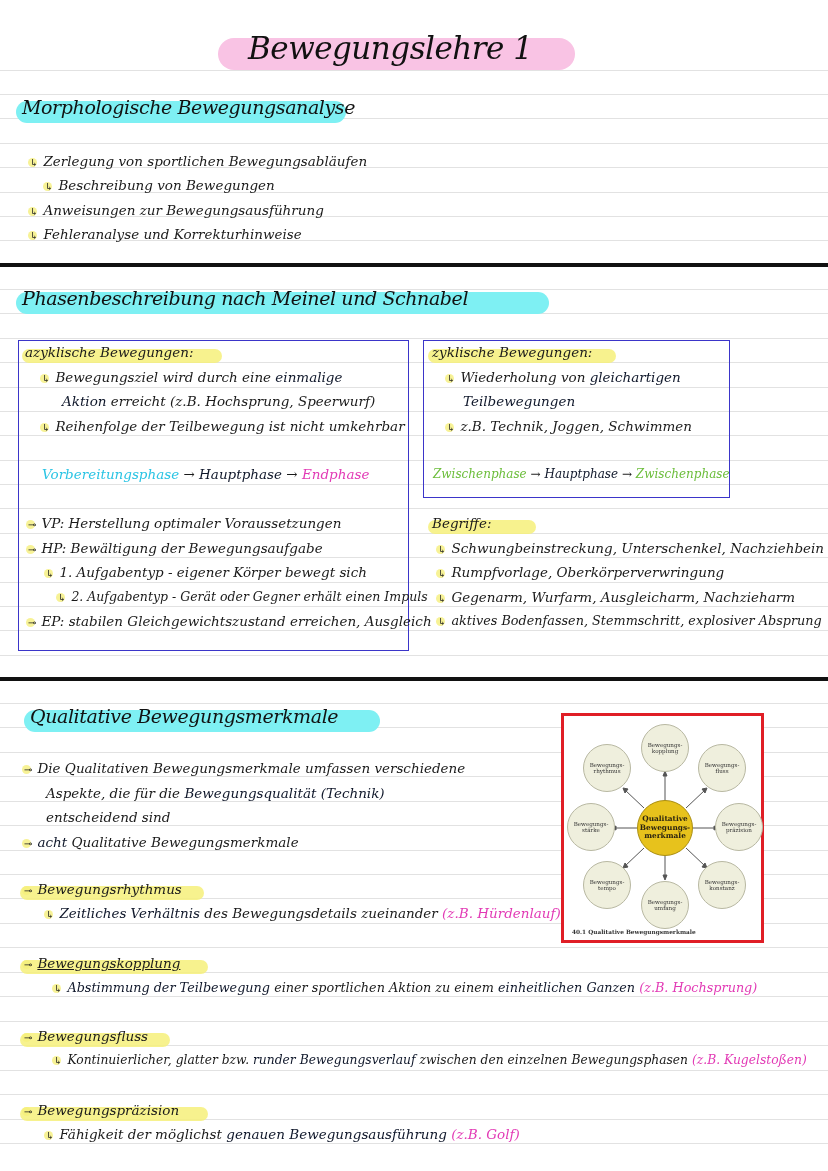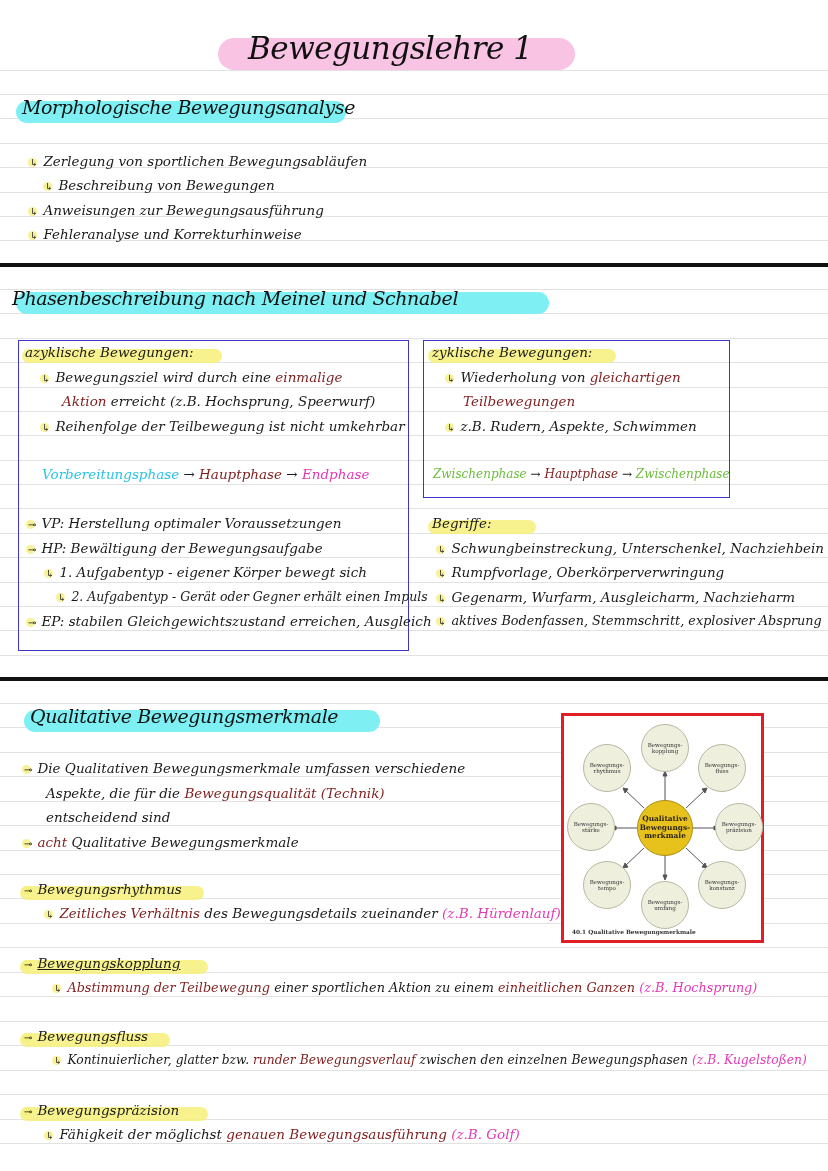--- a/index.html
+++ b/index.html
@@ -18,21 +18,21 @@
     background: #f9c3e4; border-radius: 16px;
   }
   .title-text { position: absolute; left: 248px; top: 30px; font-size: 31px; color: #111; font-family: "DejaVu Serif", serif; font-style: italic; letter-spacing: -0.5px; }
   .h-cyan {
     position: absolute; background: #7ef0f3; border-radius: 12px; height: 22px;
   }
   .h-text { font-size: 19px; color: #111; font-style: italic; font-family: "DejaVu Serif", serif; letter-spacing: -0.4px; }
   .line { font-size: 13.5px; color: #1a1a1a; font-style: italic; font-family: "DejaVu Serif", serif; }
   .bullet { display: inline-block; font-size: 10px; color: #222; margin-right: 5px; font-style: normal; position: relative; }
   .bullet::before { content: ""; position: absolute; left: -2px; top: 1px; width: 9px; height: 9px; background: #f3ec6a; border-radius: 50%; z-index: -1; opacity: .7; }
-  .red { color: #7f1d1d; }
+  .red { color: #0f172a; }
   .pink { color: #e23ab5; }
   .cyan { color: #2ac4e4; }
   .green { color: #6bbd3a; }
   .box { position: absolute; border: 1.5px solid #3b35c9; }
   .hl-yellow { position: absolute; background: #f6f07a; border-radius: 8px; height: 14px; opacity: .85; }
   .img-frame { position: absolute; left: 561px; top: 713px; width: 203px; height: 230px; border: 3px solid #e01e26; background: #fff; box-sizing: border-box; }
   .circle {
     position: absolute; width: 48px; height: 48px; border-radius: 50%;
     background: #efefdd; border: 1px solid #b8b8a2;
     display: flex; align-items: center; justify-content: center; text-align: center;
@@ -103,21 +103,21 @@
 
 <div class="h-cyan" style="left:16px;top:101px;width:330px;"></div>
 <div class="abs h-text" style="left:22px;top:96px;">Morphologische Bewegungsanalyse</div>
 
 <div class="abs line" style="left:30px;top:153px;"><span class="bullet">↳</span><span>Zerlegung von sportlichen Bewegungsabläufen</span></div>
 <div class="abs line" style="left:30px;top:177px;margin-left:15px;"><span class="bullet">↳</span><span>Beschreibung von Bewegungen</span></div>
 <div class="abs line" style="left:30px;top:202px;"><span class="bullet">↳</span><span>Anweisungen zur Bewegungsausführung</span></div>
 <div class="abs line" style="left:30px;top:226px;"><span class="bullet">↳</span><span>Fehleranalyse und Korrekturhinweise</span></div>
 
 <div class="h-cyan" style="left:16px;top:292px;width:533px;"></div>
-<div class="abs h-text" style="left:12px;top:287px;">Phasenbeschreibung nach Meinel und Schnabel</div>
+<div class="abs h-text" style="left:22px;top:287px;">Phasenbeschreibung nach Meinel und Schnabel</div>
 
 <div class="box" style="left:18px;top:340px;width:389px;height:309px;"></div>
 <div class="box" style="left:423px;top:340px;width:305px;height:156px;"></div>
 
 <div class="hl-yellow" style="left:22px;top:349px;width:200px;"></div>
 <div class="abs line" style="left:25px;top:344px;">azyklische Bewegungen:</div>
 <div class="abs line" style="left:42px;top:369px;"><span class="bullet">↳</span><span>Bewegungsziel wird durch eine </span><span class="red">einmalige</span></div>
 <div class="abs line" style="left:62px;top:393px;"><span class="red">Aktion</span><span> erreicht (z.B. Hochsprung, Speerwurf)</span></div>
 <div class="abs line" style="left:42px;top:418px;"><span class="bullet">↳</span><span>Reihenfolge der Teilbewegung ist nicht umkehrbar</span></div>
 <div class="abs line" style="left:42px;top:466px;">
@@ -131,21 +131,21 @@
 <div class="abs line" style="left:28px;top:515px;"><span class="bullet">⊸</span><span>VP: Herstellung optimaler Voraussetzungen</span></div>
 <div class="abs line" style="left:28px;top:540px;"><span class="bullet">⊸</span><span>HP: Bewältigung der Bewegungsaufgabe</span></div>
 <div class="abs line" style="left:46px;top:564px;"><span class="bullet">↳</span><span>1. Aufgabentyp - eigener Körper bewegt sich</span></div>
 <div class="abs line" style="left:58px;top:589px;font-size:12.5px;"><span class="bullet">↳</span><span>2. Aufgabentyp - Gerät oder Gegner erhält einen Impuls</span></div>
 <div class="abs line" style="left:28px;top:613px;"><span class="bullet">⊸</span><span>EP: stabilen Gleichgewichtszustand erreichen, Ausgleich</span></div>
 
 <div class="hl-yellow" style="left:428px;top:349px;width:188px;"></div>
 <div class="abs line" style="left:432px;top:344px;">zyklische Bewegungen:</div>
 <div class="abs line" style="left:447px;top:369px;"><span class="bullet">↳</span><span>Wiederholung von </span><span class="red">gleichartigen</span></div>
 <div class="abs line red" style="left:463px;top:393px;">Teilbewegungen</div>
-<div class="abs line" style="left:447px;top:418px;"><span class="bullet">↳</span><span>z.B. Rudern, Aspekte, Schwimmen</span></div>
+<div class="abs line" style="left:447px;top:418px;"><span class="bullet">↳</span><span>z.B. Technik, Joggen, Schwimmen</span></div>
 <div class="abs line" style="left:433px;top:467px;font-size:12px;">
   <span class="green">Zwischenphase</span>
   <span class="arrow">→</span>
   <span class="red">Hauptphase</span>
   <span class="arrow">→</span>
   <span class="green">Zwischenphase</span>
 </div>
 
 <div class="hl-yellow" style="left:428px;top:520px;width:108px;"></div>
 <div class="abs line" style="left:432px;top:515px;">Begriffe:</div>

